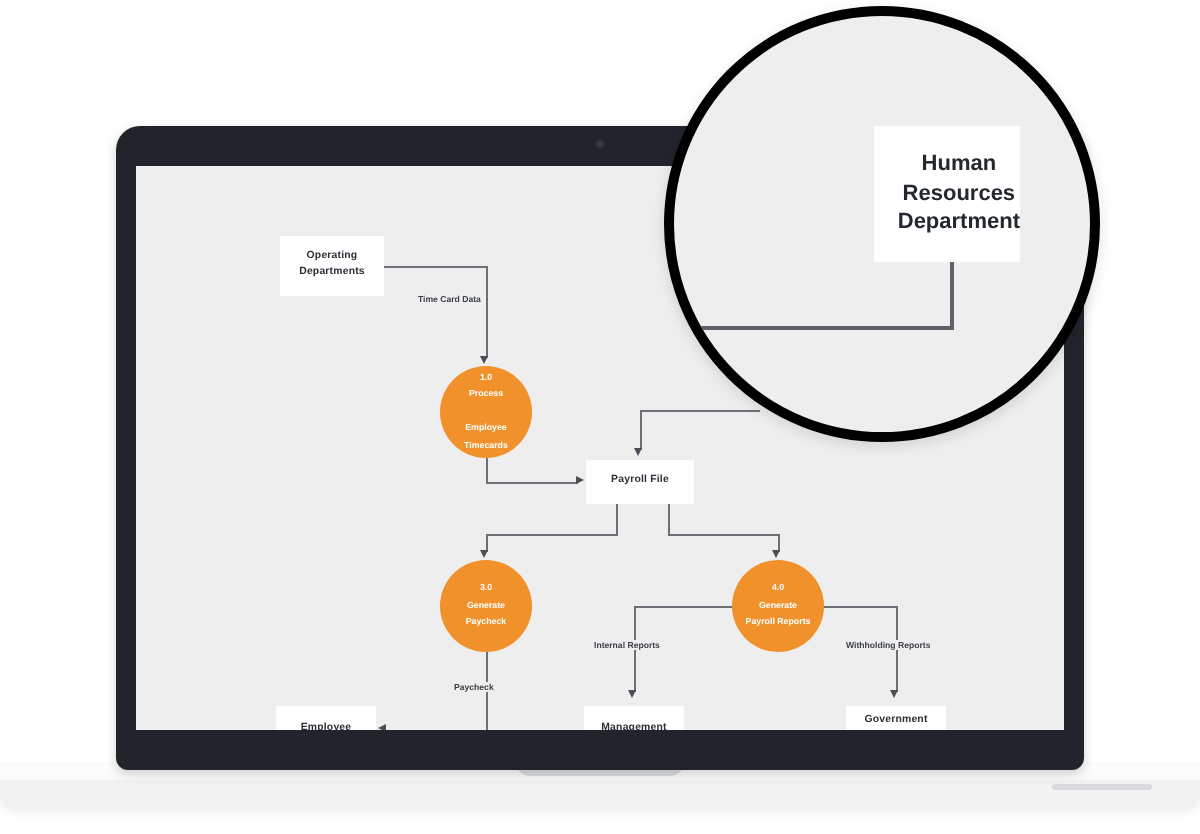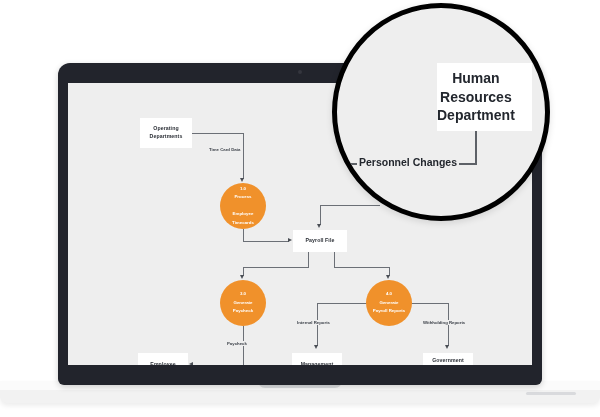--- a/index.html
+++ b/index.html
@@ -131,26 +131,26 @@
     background:#eeeeee;
     border:5px solid #000000;
     box-sizing:border-box;
     overflow:hidden;
     z-index:20;
     box-shadow:0 2px 7px rgba(0,0,0,.12);
   }
   .mag-box{
     position:absolute;
     left:100px; top:55px;
-    width:95px; height:68px;
+    width:73px; height:68px;
     background:#ffffff;
-    display:flex;align-items:center;justify-content:flex-start;
+    display:flex;align-items:center;justify-content:flex-end;
     text-align:center;
     color:#23272e;
-    font-size:14px;
+    font-size:11px;
     font-weight:bold;
     line-height:1.32;
   }
   .mag-edge{position:absolute;background:#5d6167;}
   .mag-edge.v{width:1.6px;}
   .mag-edge.h{height:1.6px;}
   .mag-label{
     position:absolute;
     left:20px; top:148px;
     color:#23272e;
@@ -262,16 +262,15 @@
 
   <div class="magnifier">
     <div class="mag-box">
       <span style="white-space:pre-line;">Human
 Resources
 Department</span>
     </div>
 
     <div class="mag-edge v" style="left:138px;top:123px;height:33px;"></div>
     <div class="mag-edge h" style="left:6px;top:155px;width:134px;"></div>
-    <div class="mag-label">Personnel Changes</div>
   </div>
 
 </div>
 
 </body></html>

